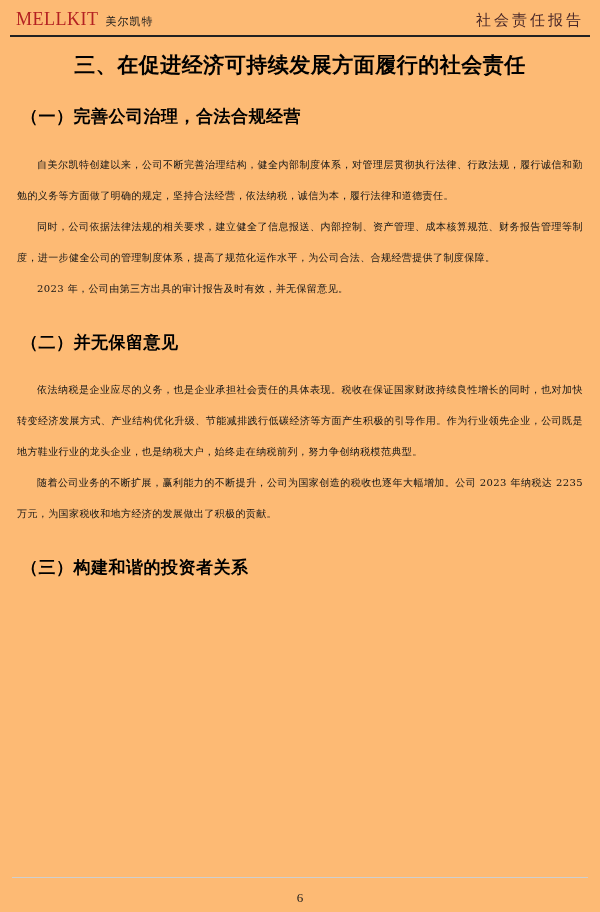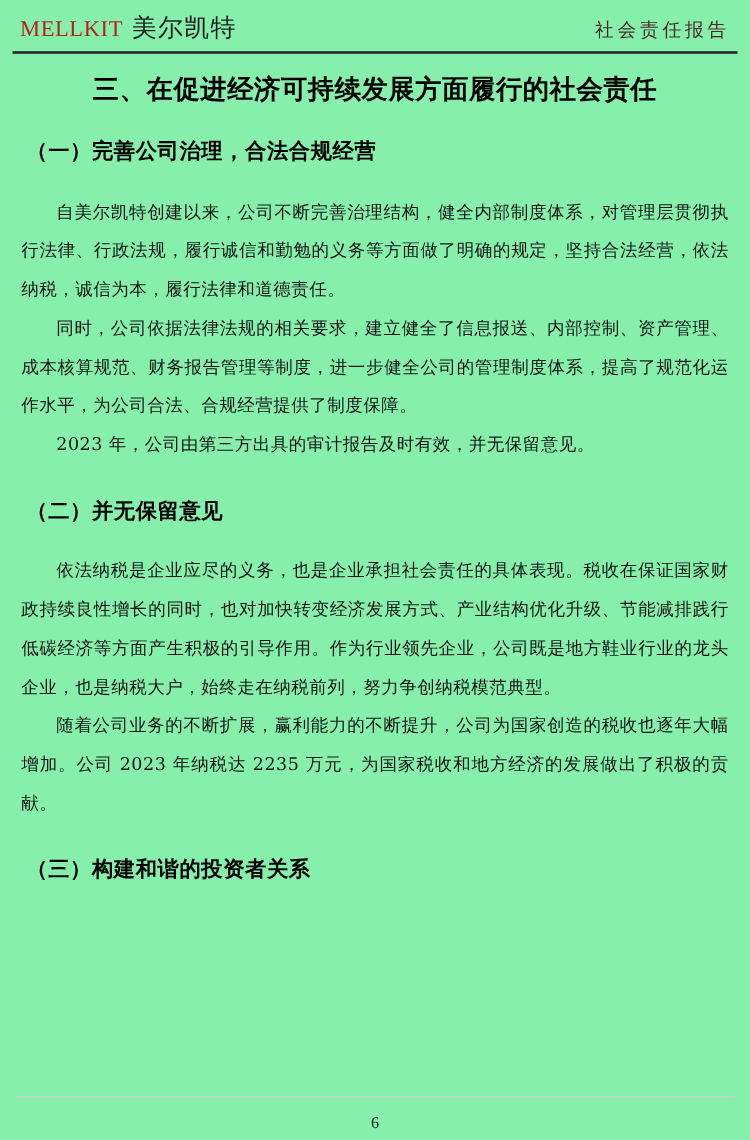--- a/index.html
+++ b/index.html
@@ -1,61 +1,61 @@
 <!DOCTYPE html>
 <html style="--brand-red: #b42222; --title-maroon: #4a2828;"><head>
 <meta charset="utf-8">
 <style>
   html,body{margin:0;padding:0;background:#ffffff;}
   .page{
     position:relative;
     width:600px;height:912px;
-    background:#86efac;
+    background:#fdba74;
     overflow:hidden;
     font-family:"DejaVu Serif","Liberation Serif",serif;
     color:#111;
     box-sizing:border-box;
   }
   
   .hdr{
     display:flex;justify-content:space-between;align-items:baseline;
     margin:0 10px;padding:9px 6px 5px 6px;
     border-bottom:2px solid #222;
   }
   .brand{display:flex;align-items:baseline;gap:7px;}
   .brand-en{
     font-family:"Liberation Serif","DejaVu Serif",serif;
     font-size:18px;letter-spacing:.5px;
     color:var(--brand-red,#b42222);
   }
   .brand-cn{
-    font-size:20px;color:#1c1c1c;letter-spacing:1px;
+    font-size:11px;color:#1c1c1c;letter-spacing:1px;
   }
   .doc-title{
     font-size:15px;letter-spacing:3px;
     color:var(--title-maroon,#4a2828);
     font-family:"DejaVu Serif","Liberation Serif",serif;
   }
   
   .h1{
     margin:15px 17px 0 17px;
     font-family:"DejaVu Sans","Liberation Sans",sans-serif;
     font-weight:bold;font-size:21px;line-height:1.25;
     color:#000;letter-spacing:.5px;text-align:center;
   }
   .sec-title{
     margin:29px 17px 21px 21px;
-    font-family:Liberation Mono, monospace;
+    font-family:Liberation Sans, sans-serif;
     font-weight:bold;font-size:17px;line-height:1.2;
     color:#000;letter-spacing:.5px;
   }
   
   .para{
     margin:0 17px;
-    font-size:14px;line-height:31px;
+    font-size:10px;line-height:31px;
     text-align:justify;text-justify:inter-ideograph;
     text-indent:2em;
     color:#141414;
     letter-spacing:.4px;
   }
   
   .ftr-rule{
     position:absolute;left:12px;right:12px;bottom:34px;
     border-top:1px solid #cfcfcf;height:0;
   }

